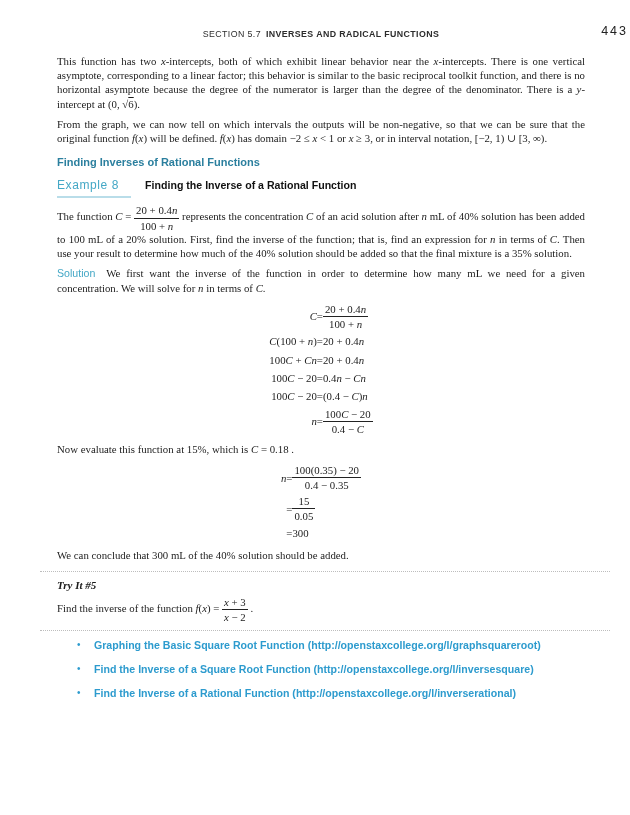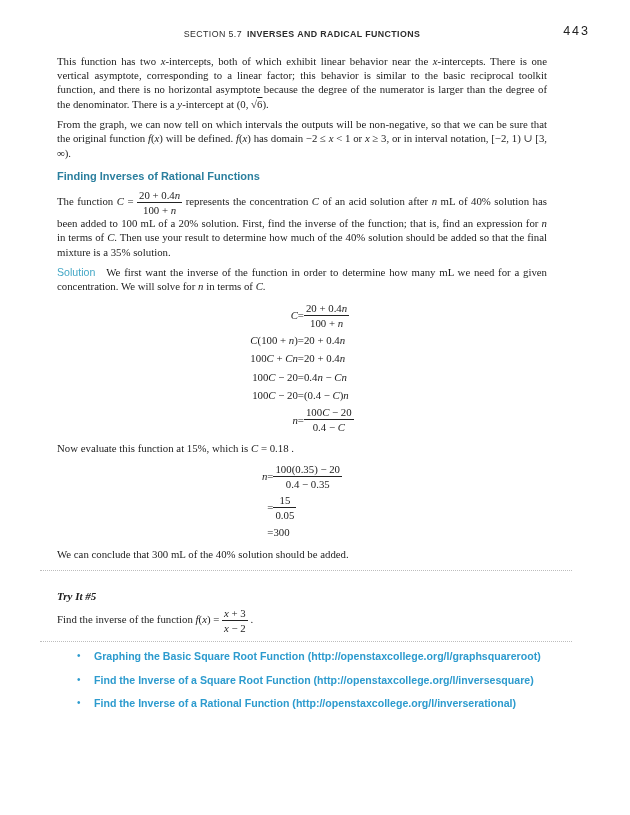--- a/index.html
+++ b/index.html
@@ -5,21 +5,21 @@
   * { box-sizing: border-box; margin: 0; padding: 0; }
   html, body { width: 630px; height: 815px; }
   body {
     background: #ffffff;
     color: #1c1c1c;
     font-family: "Liberation Serif", "DejaVu Serif", serif;
     font-size: 10.8px;
     line-height: 1.33;
     overflow: hidden;
   }
-  .page { padding: 26px 83px 0 57px; }
+  .page { padding: 26px 45px 0 57px; }
 
   
   .pg-header {
     position: relative;
     font-family: "Liberation Sans", "DejaVu Sans", sans-serif;
     text-align: center;
     margin-bottom: 13px;
     color: #2c2c2c;
   }
   .pg-header .sec-label { font-size: 8.8px; letter-spacing: 0.4px; font-weight: 400; }
@@ -68,21 +68,21 @@
   td.rel { padding: 2px 4px; text-align: center; }
   td.rhs { text-align: left; }
 
   
   .tryit {
     border-top: 1px dotted #bdbdbd;
     border-bottom: 1px dotted #bdbdbd;
     margin: 9px -25px 7px -17px;
     padding: 6px 25px 7px 17px;
   }
-  .tryit-title { font-style: italic; font-weight: 600; font-size: 11px; margin-bottom: 3px; margin-top: 12px; }
+  .tryit-title { font-style: italic; font-weight: 600; font-size: 11px; margin-bottom: 3px; }
   .tryit-body { text-align: left; }
 
   
   .resources-intro { margin: 7px 0 9px; text-align: justify; }
   ul.resource-list {
     list-style: none;
     font-family: "Liberation Sans", "DejaVu Sans", sans-serif;
     padding-left: 20px;
   }
   ul.resource-list li { position: relative; padding-left: 17px; margin-bottom: 9.5px; }
@@ -104,20 +104,23 @@
   <div class="pg-header">
     <span class="sec-label">SECTION 5.7</span><span class="sec-title">INVERSES AND RADICAL FUNCTIONS</span>
     <span class="pagenum">443</span>
   </div>
 
   <p class="body-p"><span>This function has two </span><i>x</i><span>-intercepts, both of which exhibit linear behavior near the </span><i>x</i><span>-intercepts. There is one vertical asymptote, corresponding to a linear factor; this behavior is similar to the basic reciprocal toolkit function, and there is no horizontal asymptote because the degree of the numerator is larger than the degree of the denominator. There is a </span><i>y</i><span>-intercept at (0, </span><span>√</span><span class="ov">6</span><span>).</span></p>
   <p class="body-p"><span>From the graph, we can now tell on which intervals the outputs will be non-negative, so that we can be sure that the original function </span><i>f</i><span>(</span><i>x</i><span>) will be defined. </span><i>f</i><span>(</span><i>x</i><span>) has domain −2 ≤ </span><i>x</i><span> &lt; 1 or </span><i>x</i><span> ≥ 3, or in interval notation, [−2, 1) ∪ [3, ∞).</span></p>
 
   <h2 class="sub-heading">Finding Inverses of Rational Functions</h2>
 
+  <div class="example-head">
+    <span class="example-label">Example 8</span><span class="example-title">Finding the Inverse of a Rational Function</span>
+  </div>
 
   <p class="body-p"><span><span>The function </span><i>C</i><span> = </span></span><span class="frac"><span class="fnum"><span>20 + 0.4</span><i>n</i></span><span class="fden"><span>100 + </span><i>n</i></span></span><span><span> represents the concentration </span><i>C</i><span> of an acid solution after </span><i>n</i><span> mL of 40% solution has been added to 100 mL of a 20% solution. First, find the inverse of the function; that is, find an expression for </span><i>n</i><span> in terms of </span><i>C</i><span>. Then use your result to determine how much of the 40% solution should be added so that the final mixture is a 35% solution.</span></span></p>
 
   <p class="body-p"><span class="solution-label">Solution</span><span><span>We first want the inverse of the function in order to determine how many mL we need for a given concentration. We will solve for </span><i>n</i><span> in terms of </span><i>C</i><span>.</span></span></p>
 
   <table class="eq-table">
     <tbody>
         <tr>
       <td class="lhs"><i>C</i></td>
       <td class="rel">=</td>

